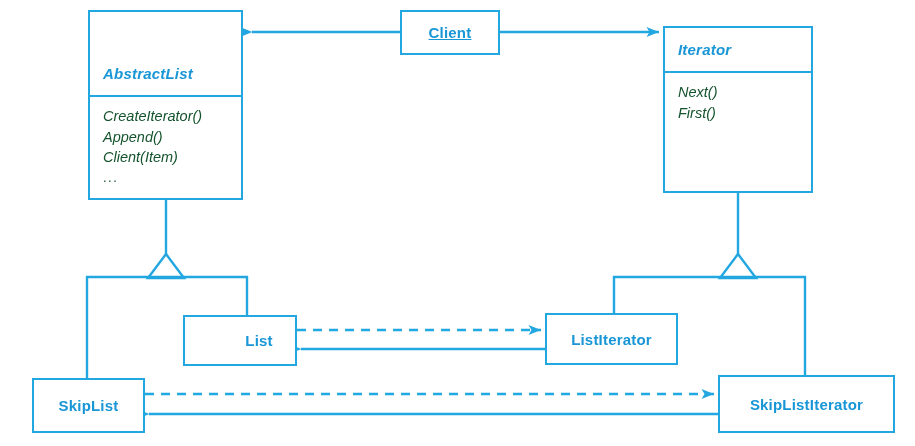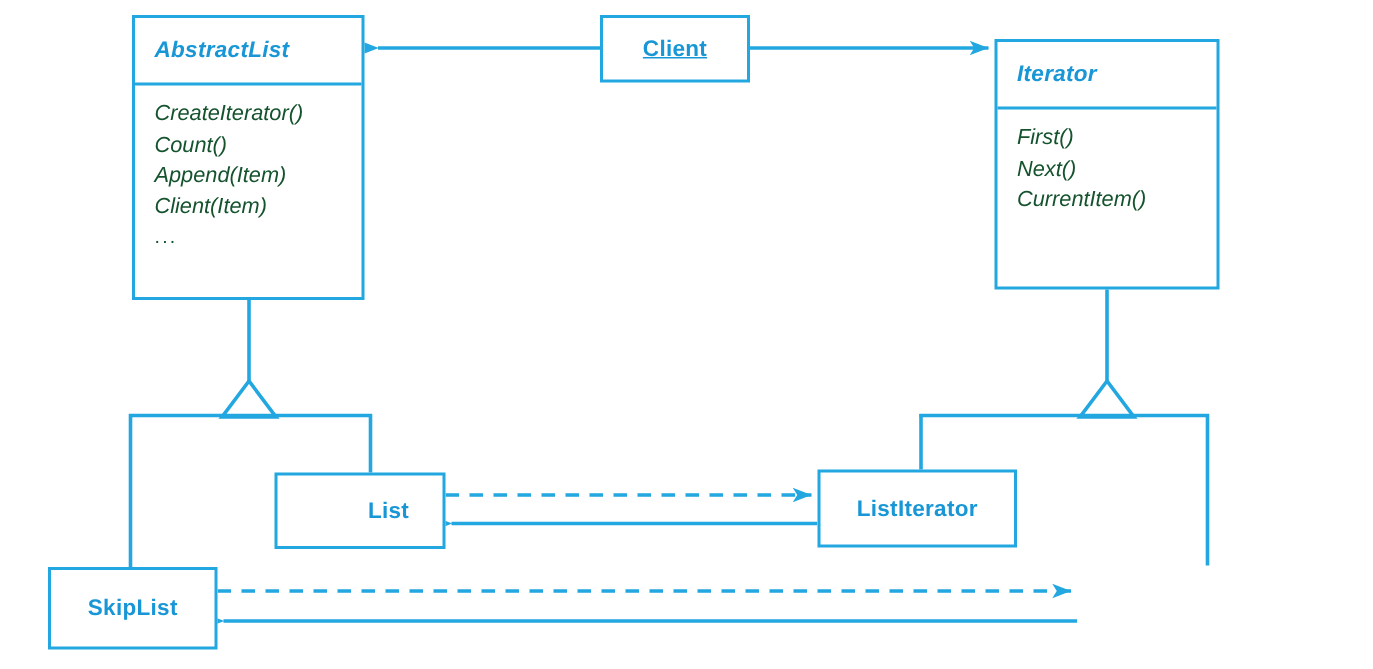--- a/index.html
+++ b/index.html
@@ -130,55 +130,56 @@
       <line x1="145" y1="394" x2="714" y2="394" stroke="#22A7E0" stroke-width="2.4" stroke-dasharray="9 7" marker-end="url(#arrowRight)"></line>
     </g>
 
      SkipList (solid association) --&gt;
     <g>
       <line x1="718" y1="414" x2="149" y2="414" stroke="#22A7E0" stroke-width="2.4" marker-end="url(#arrowLeft)"></line>
     </g>
   </svg>
 
   <div class="uml-box" style="left:88px; top:10px; width:155px; height:190px;">
-    <div class="box-title title-left" style="height:43px;">
+    <div class="box-title title-left" style="height:43px;margin-top:40px;">
       <span class="abstract-name">AbstractList</span>
     </div>
     <div class="divider"></div>
     <div class="ops">
       <div class="op">CreateIterator()</div>
-      <div class="op">Count()</div>
-      <div class="op">Append(Item)</div>
+      <div class="op">Append()</div>
       <div class="op">Client(Item)</div>
       <div class="op op-ellipsis">...</div>
     </div>
   </div>
 
   <div class="uml-box" style="left:400px; top:10px; width:100px; height:45px;">
     <div class="box-title title-center" style="height:100%;text-decoration:underline;">Client</div>
   </div>
 
   <div class="uml-box" style="left:663px; top:10px; width:150px; height:167px;margin-top:16px;">
     <div class="box-title title-left" style="height:43px;">
       <span class="abstract-name">Iterator</span>
     </div>
     <div class="divider"></div>
     <div class="ops">
+      <div class="op">Next()</div>
       <div class="op">First()</div>
-      <div class="op">Next()</div>
-      <div class="op">CurrentItem()</div>
     </div>
   </div>
 
   <div class="uml-box" style="left:183px; top:315px; width:114px; height:51px;">
     <div class="box-title title-center" style="height:100%;padding-left:38px;">List</div>
   </div>
 
   <div class="uml-box" style="left:32px; top:378px; width:113px; height:55px;">
     <div class="box-title title-center" style="height:100%;">SkipList</div>
   </div>
 
   <div class="uml-box" style="left:545px; top:313px; width:133px; height:52px;">
     <div class="box-title title-center" style="height:100%;">ListIterator</div>
   </div>
 
+  <div class="uml-box" style="left:718px; top:375px; width:177px; height:58px;">
+    <div class="box-title title-center" style="height:100%;">SkipListIterator</div>
+  </div>
 
 </div>
 
 </body></html>

